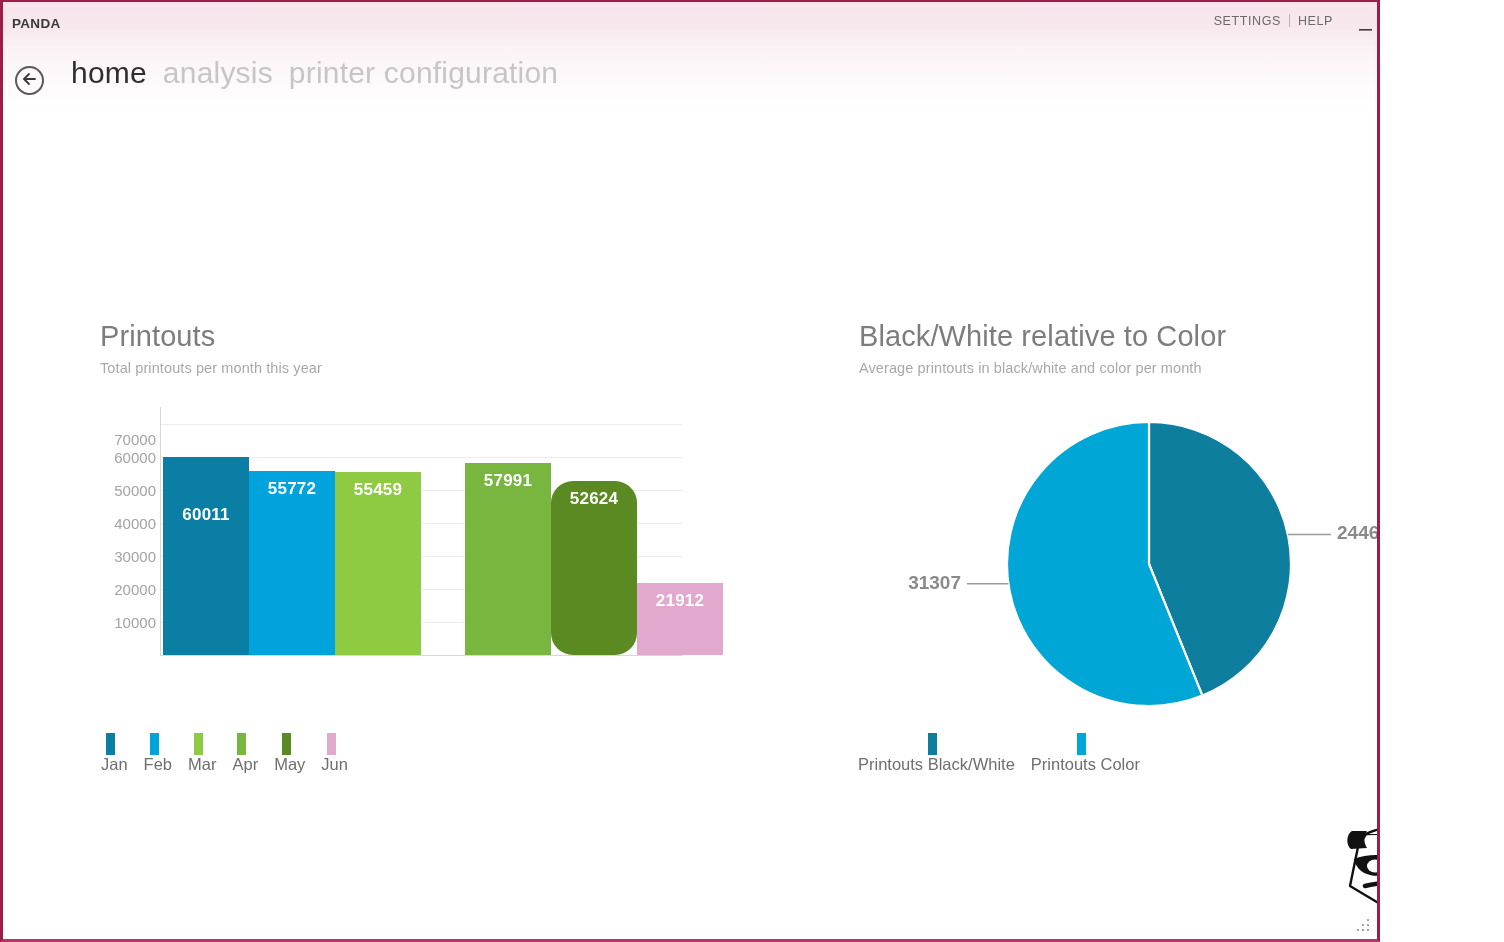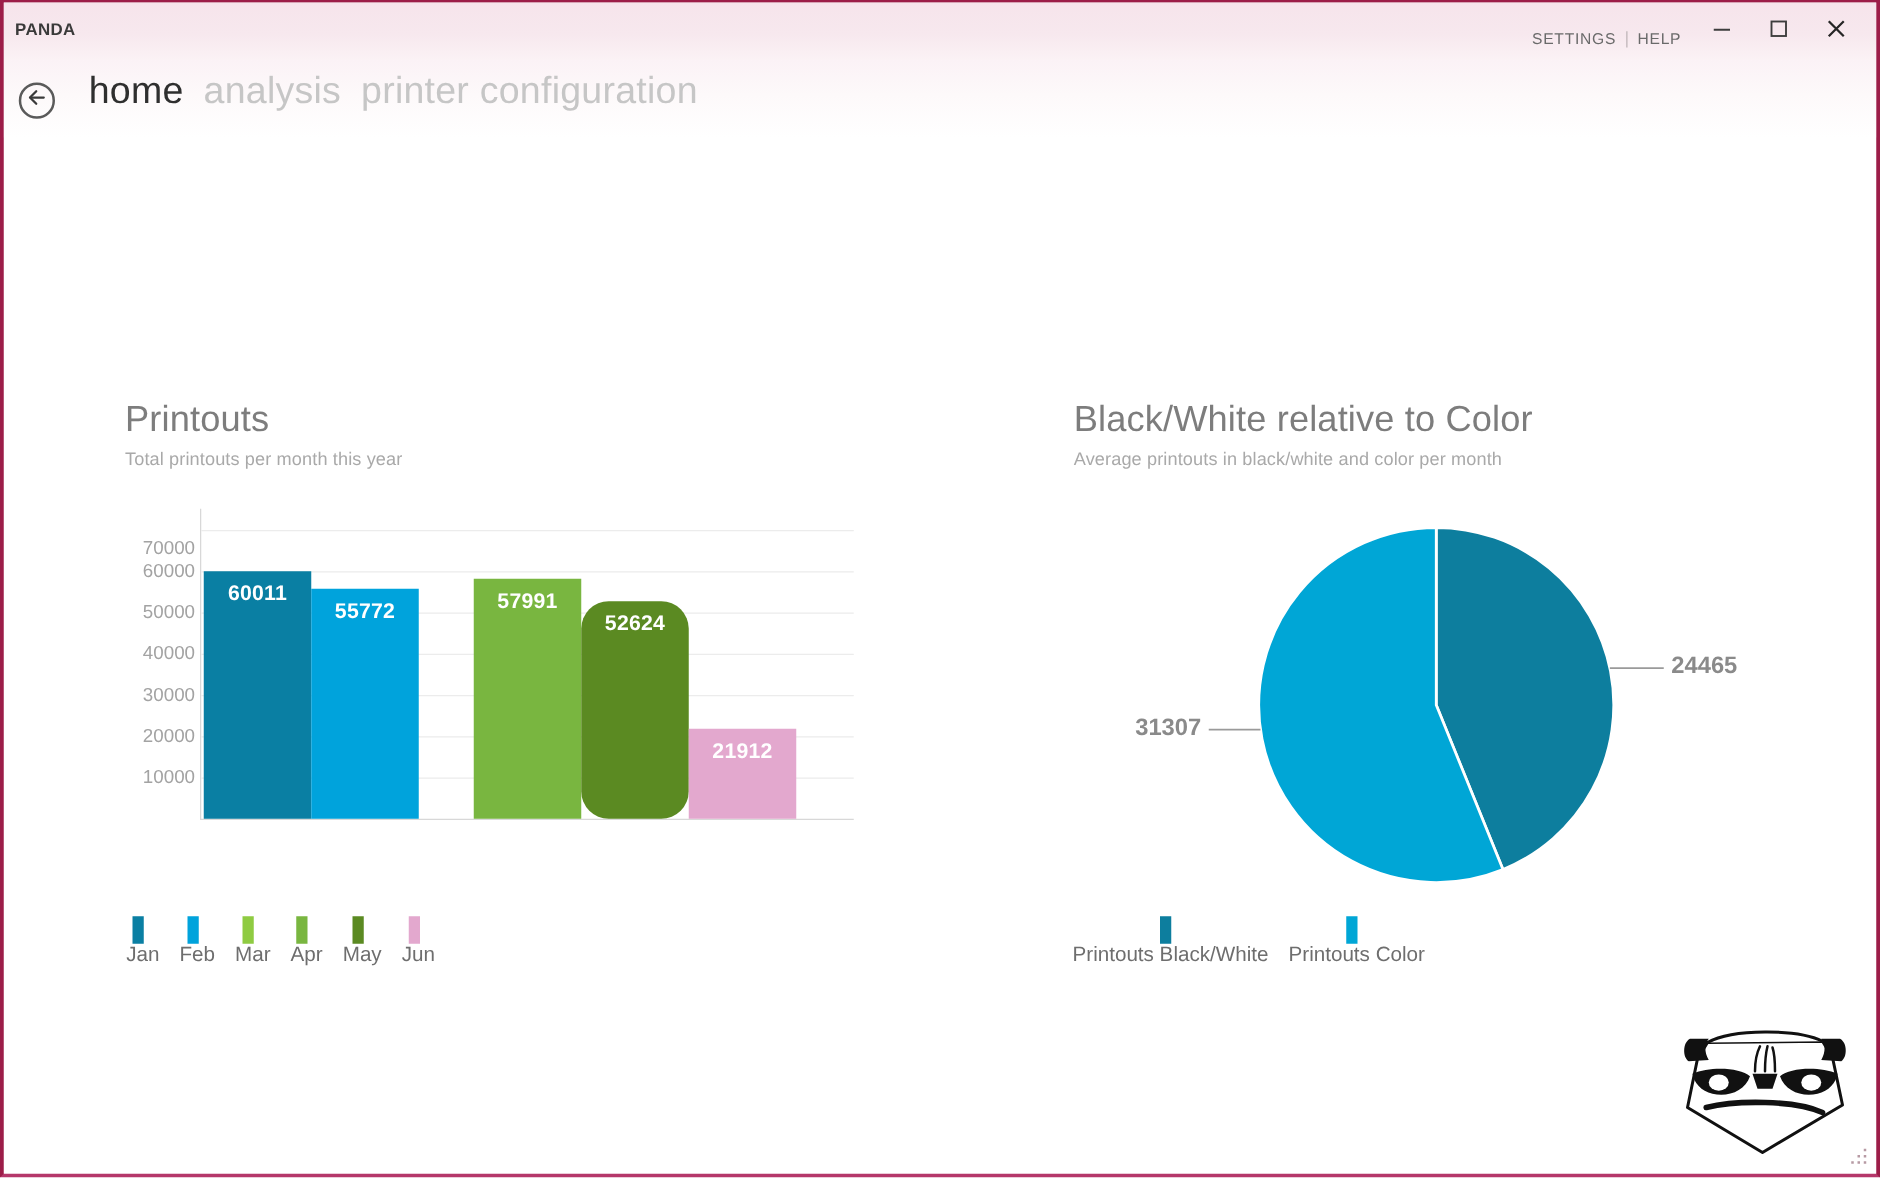--- a/index.html
+++ b/index.html
@@ -7,21 +7,21 @@
     padding: 0;
     background: #ffffff;
   }
   body {
     font-family: "Liberation Sans", sans-serif;
     -webkit-font-smoothing: antialiased;
   }
 
   #app {
     position: relative;
-    width: 1504px;
+    width: 1380px;
     height: 942px;
     overflow: hidden;
     background: #ffffff;
     box-sizing: border-box;
     border-left: 3px solid #9c1d48;
     border-right: 3px solid #9c1d48;
     border-bottom: 3px solid #b5376a;
     border-top: 2px solid #9c1d48;
   }
 
@@ -37,24 +37,24 @@
     position: absolute;
     left: 9px;
     top: 14px;
     font-size: 13.5px;
     font-weight: bold;
     letter-spacing: 0.3px;
     color: #3a3a3a;
   }
   .tb-right {
     position: absolute;
-    right: 10px;
+    right: 22px;
     top: 12px;
     display: flex;
-    align-items: flex-end;
+    align-items: flex-start;
     height: 24px;
   }
   .tb-link {
     font-size: 12.5px;
     letter-spacing: 0.6px;
     color: #6a6a6a;
     padding: 0 8px;
     cursor: default;
   }
   .tb-sep {
@@ -331,24 +331,27 @@
             <div class="gridline" style="top: 214.933px;"></div>
             <div class="gridline" style="top: 181.867px;"></div>
             <div class="gridline" style="top: 148.8px;"></div>
             <div class="gridline" style="top: 115.733px;"></div>
             <div class="gridline" style="top: 82.6667px;"></div>
             <div class="gridline" style="top: 49.6px;"></div>
             <div class="gridline" style="top: 16.5333px;"></div>
           </div>
         <div class="bars" id="bars">
             <div class="bar" style="height: 198.436px; background: rgb(10, 127, 163);">
-              <div class="bar-value" style="color: rgb(255, 255, 255);">60011</div>
+              <div class="bar-value" style="color: rgb(255, 255, 255); margin-top: 40px;">60011</div>
             </div>
             <div class="bar" style="height: 184.419px; background: rgb(0, 163, 220);">
               <div class="bar-value" style="color: rgb(255, 255, 255);">55772</div>
+            </div>
+            <div class="bar" style="height: 183.384px; background: rgb(143, 203, 66);">
+              <div class="bar-value" style="color: rgb(255, 255, 255);">55459</div>
             </div>
             <div class="bar" style="height: 191.757px; background: rgb(121, 182, 64); margin-left: 44px;">
               <div class="bar-value" style="color: rgb(255, 255, 255);">57991</div>
             </div>
             <div class="bar" style="height: 174.01px; background: rgb(91, 138, 34); border-radius: 22px;">
               <div class="bar-value" style="color: rgb(255, 255, 255);">52624</div>
             </div>
             <div class="bar" style="height: 72.4557px; background: rgb(227, 168, 206);">
               <div class="bar-value" style="color: rgb(255, 255, 255);">21912</div>
             </div>

